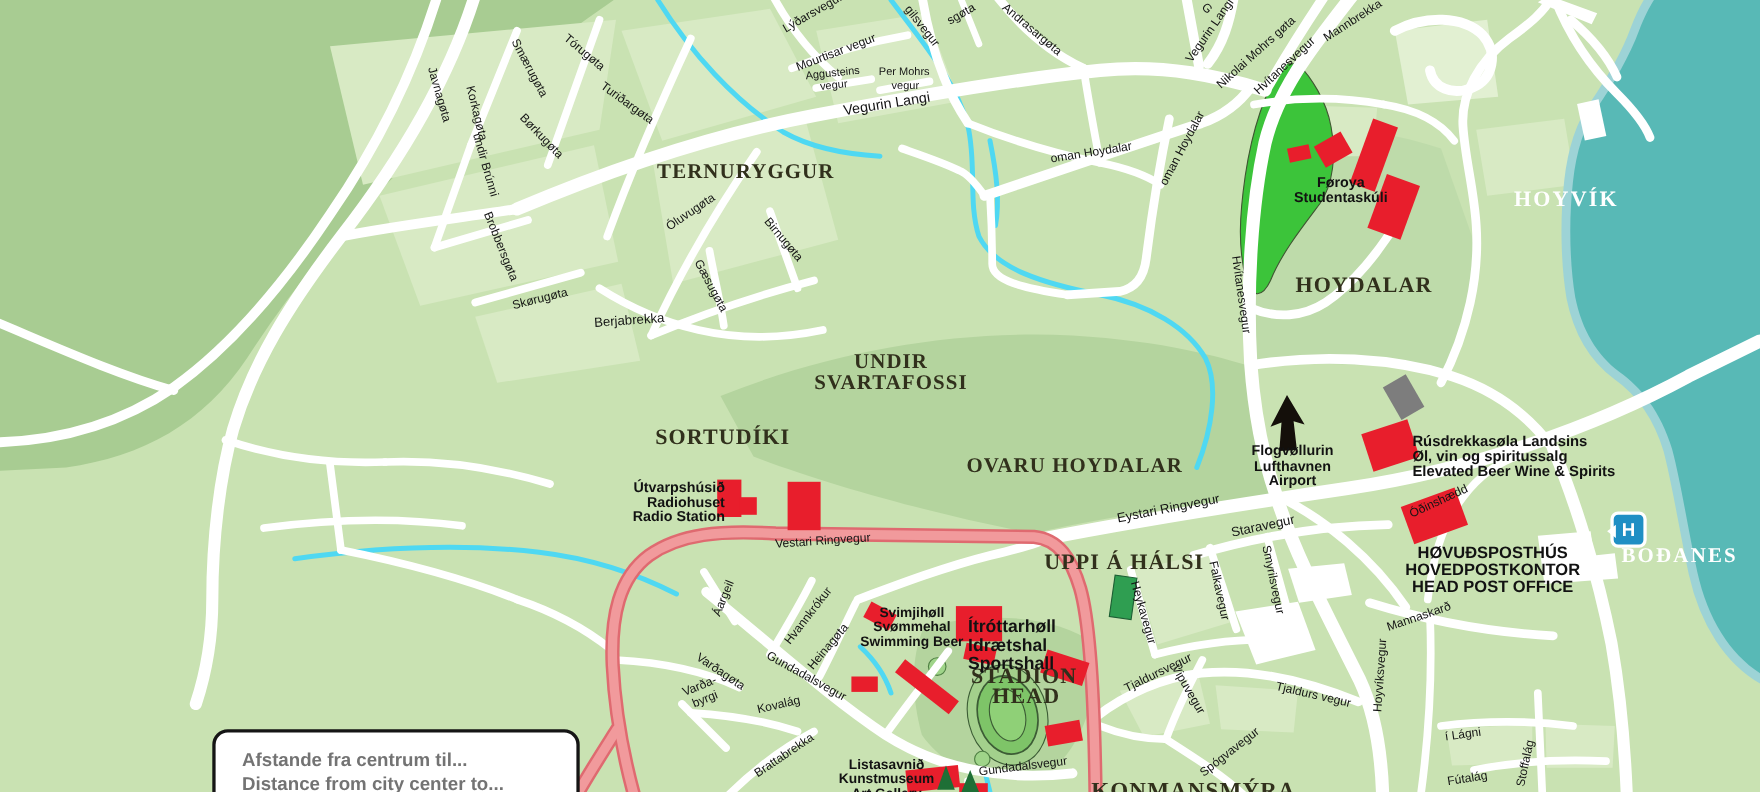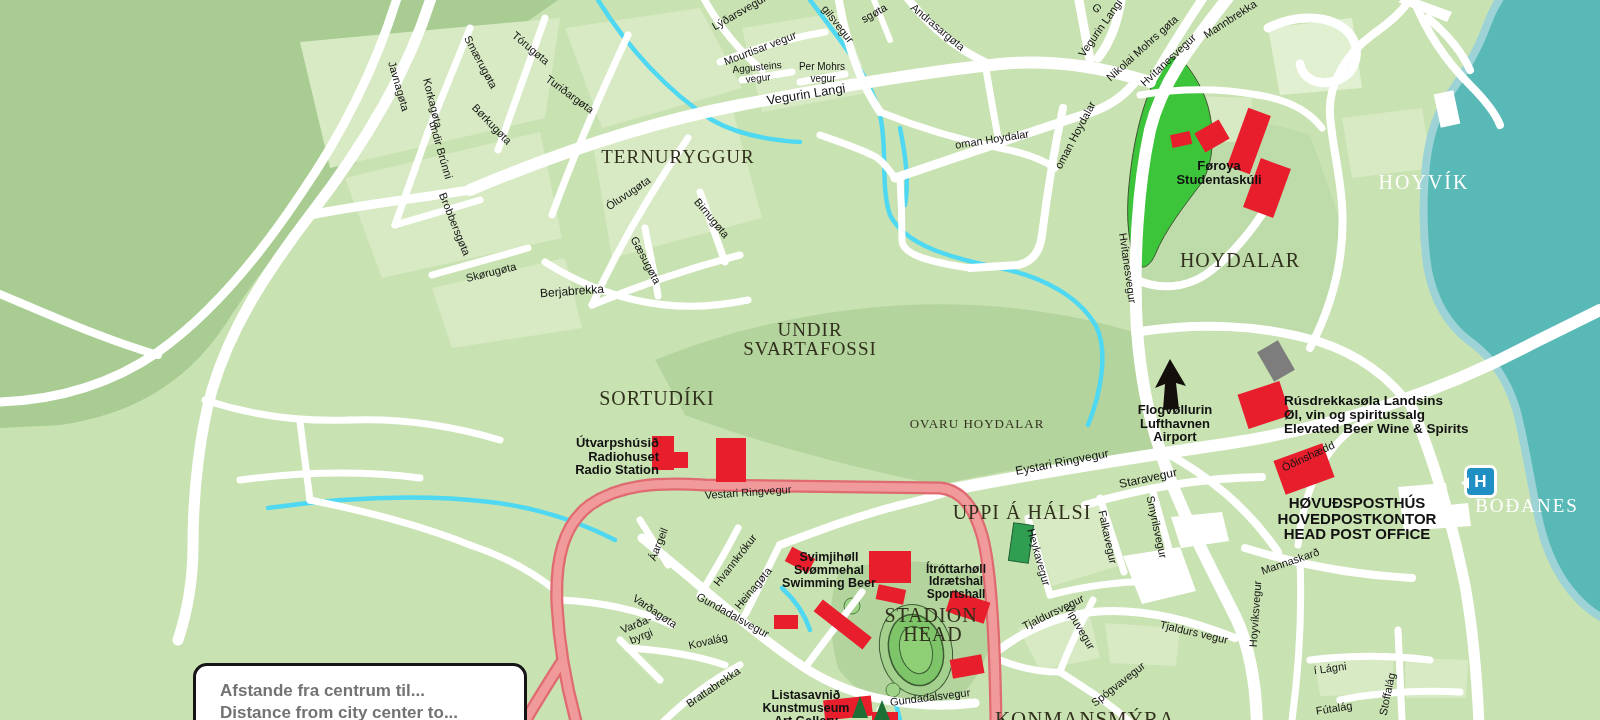--- a/index.html
+++ b/index.html
@@ -3,21 +3,21 @@
 <meta charset="utf-8">
 <style>
   html,body{margin:0;padding:0;}
   body{width:1600px;height:720px;overflow:hidden;position:relative;
        font-family:"Liberation Sans",sans-serif;background:var(--land_base,#c9e2b2);}
   #map-wrap{position:absolute;inset:0;}
   svg{position:absolute;left:0;top:0;}
   #labels{position:absolute;inset:0;pointer-events:none;}
   .lbl{position:absolute;white-space:nowrap;transform-origin:center center;}
   .street{color:#141414;font-size:11px;font-weight:500;}
-  .district{font-family:"Liberation Serif",serif;color:#31301c;letter-spacing:1px;font-weight:400;}
+  .district{font-family:"Liberation Serif",serif;color:#31301c;letter-spacing:1px;font-weight:700;}
   .coast{color:#ffffff;letter-spacing:2px;}
   .poi{position:absolute;font-weight:bold;color:#121212;white-space:nowrap;}
   .poi div{line-height:1.04;}
   #legend-box{position:absolute;background:#ffffff;border:3px solid #151515;border-radius:14px;
       box-sizing:border-box;padding:14px 0 0 24px;}
   #legend-box div{font-weight:bold;font-size:17px;color:#737373;line-height:1.32;}
   #hospital{position:absolute;width:27px;height:27px;background:var(--hospital,#1f8fc4);
       border:3px solid #fff;border-radius:7px;display:flex;align-items:center;justify-content:center;
       color:#fff;font-weight:bold;font-size:17px;font-family:"Liberation Sans",sans-serif;}
   #hospital:before{content:"";position:absolute;left:-12px;top:9px;border:6px solid transparent;
@@ -262,21 +262,21 @@
       <span class="lbl street" style="font-size: 11px; left: 1255px; top: 614px; transform: translate(-50%, -50%) rotate(-86deg);">Hoyvíksvegur</span>
       <span class="lbl street" style="font-size: 11px; left: 1290px; top: 561px; transform: translate(-50%, -50%) rotate(-19deg);">Mannaskarð</span>
       <span class="lbl street" style="font-size: 11px; left: 1330px; top: 668px; transform: translate(-50%, -50%) rotate(-8deg);">í Lágni</span>
       <span class="lbl street" style="font-size: 11px; left: 1334px; top: 708px; transform: translate(-50%, -50%) rotate(-9deg);">Fútalág</span>
       <span class="lbl street" style="font-size: 11px; left: 1387px; top: 694px; transform: translate(-50%, -50%) rotate(-78deg);">Stoffalág</span>
       <span class="lbl street" style="font-size: 11px; left: 1308px; top: 456px; transform: translate(-50%, -50%) rotate(-25deg);">Óðinshædd</span>
       <span class="lbl district" style="font-size: 19px; left: 678px; top: 157px; transform: translate(-50%, -50%) rotate(0deg);">TERNURYGGUR</span>
       <span class="lbl district" style="font-size: 19px; left: 810px; top: 330px; transform: translate(-50%, -50%) rotate(0deg);">UNDIR</span>
       <span class="lbl district" style="font-size: 19px; left: 810px; top: 349px; transform: translate(-50%, -50%) rotate(0deg);">SVARTAFOSSI</span>
       <span class="lbl district" style="font-size: 20px; left: 657px; top: 398px; transform: translate(-50%, -50%) rotate(0deg);">SORTUDÍKI</span>
-      <span class="lbl district" style="font-size: 13px; left: 977px; top: 424px; transform: translate(-50%, -50%) rotate(0deg); text-align: center;">OVARU HOYDALAR</span>
+      <span class="lbl district" style="font-size: 19px; left: 977px; top: 424px; transform: translate(-50%, -50%) rotate(0deg); text-align: center;">OVARU HOYDALAR</span>
       <span class="lbl district" style="font-size: 20px; left: 1022px; top: 512px; transform: translate(-50%, -50%) rotate(0deg);">UPPI Á HÁLSI</span>
       <span class="lbl district" style="font-size: 20px; left: 931px; top: 615px; transform: translate(-50%, -50%) rotate(0deg);">STADION</span>
       <span class="lbl district" style="font-size: 20px; left: 933px; top: 634px; transform: translate(-50%, -50%) rotate(0deg);">HEAD</span>
       <span class="lbl district" style="font-size: 20px; left: 1240px; top: 260px; transform: translate(-50%, -50%) rotate(0deg);">HOYDALAR</span>
       <span class="lbl district" style="font-size: 21px; left: 1085px; top: 719px; transform: translate(-50%, -50%) rotate(0deg);">KONMANSMÝRA</span>
       <span class="lbl district coast" style="font-size: 20px; left: 1424px; top: 182px; transform: translate(-50%, -50%) rotate(0deg);">HOYVÍK</span>
       <span class="lbl district coast" style="font-size: 19px; left: 1527px; top: 506px; transform: translate(-50%, -50%) rotate(0deg);">BOÐANES</span>
       <div class="poi" style="left: 1219px; top: 159px; font-size: 13px; text-align: center; transform: translateX(-50%);">
         <div>Føroya</div>
         <div>Studentaskúli</div>
@@ -299,21 +299,21 @@
       <div class="poi" style="left: 659px; top: 436px; font-size: 13px; text-align: right; transform: translateX(-100%);">
         <div>Útvarpshúsið</div>
         <div>Radiohuset</div>
         <div>Radio Station</div>
       </div>
       <div class="poi" style="left: 829px; top: 551px; font-size: 12.5px; text-align: center; transform: translateX(-50%);">
         <div>Svimjihøll</div>
         <div>Svømmehal</div>
         <div>Swimming Beer</div>
       </div>
-      <div class="poi" style="left: 956px; top: 563px; font-size: 12px; text-align: center; transform: translateX(-50%);">
+      <div class="poi" style="left: 920px; top: 563px; font-size: 16px; text-align: left; transform: translateX(-50%);">
         <div>Ítróttarhøll</div>
         <div>Idrætshal</div>
         <div>Sportshall</div>
       </div>
       <div class="poi" style="left: 806px; top: 689px; font-size: 12.5px; text-align: center; transform: translateX(-50%);">
         <div>Listasavnið</div>
         <div>Kunstmuseum</div>
         <div>Art Gallery</div>
       </div>
     </div>

